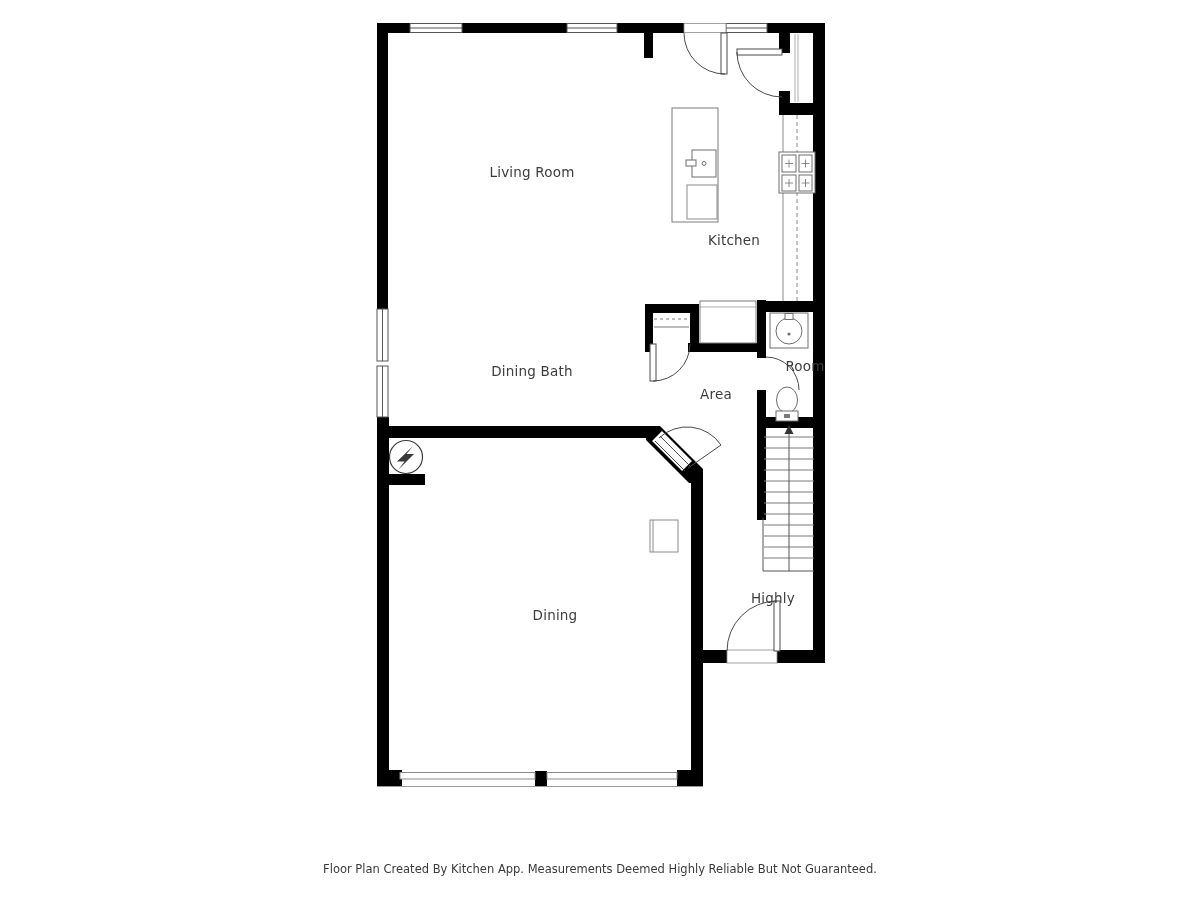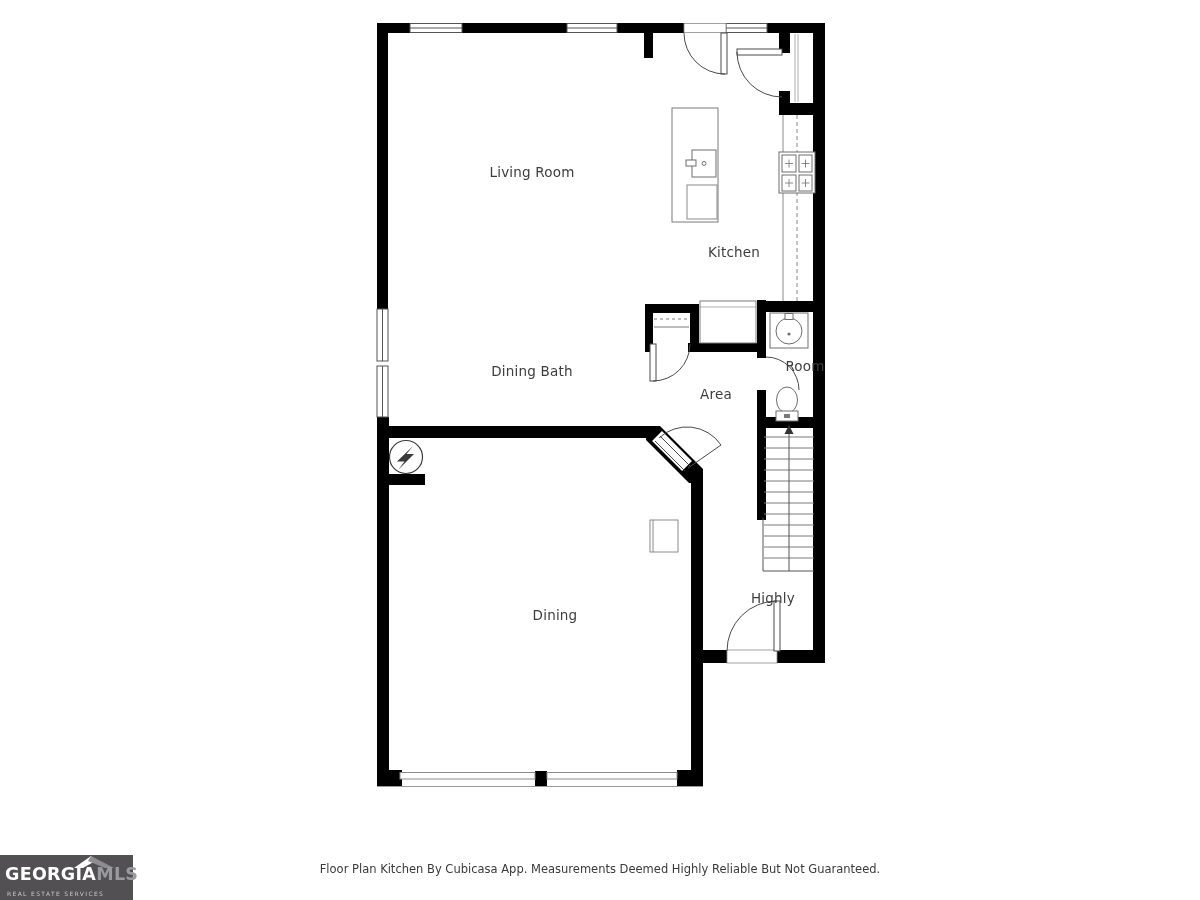--- a/index.html
+++ b/index.html
@@ -199,33 +199,23 @@
       </g>
       <g stroke="#8a8a8a" stroke-width="1">
         <rect x="400" y="772.5" width="135" height="6.5"></rect>
         <rect x="547" y="772.5" width="130" height="6.5"></rect>
         <line x1="377" y1="786.5" x2="703" y2="786.5" stroke="#9a9a9a"></line>
       </g>
     </g>
   </svg>
 
   <div class="room-label" style="left:516px;top:172px">Living Room</div>
-  <div class="room-label" style="left:718px;top:252px">Kitchen</div>
+  <div class="room-label" style="left:718px;top:240px">Kitchen</div>
   <div class="room-label" style="left:516px;top:371px">Dining Bath</div>
   <div class="room-label" style="left:700px;top:394px">Area</div>
   <div class="room-label" style="left:789px;top:366px">Room</div>
   <div class="room-label" style="left:539px;top:615px">Dining</div>
   <div class="room-label" style="left:757px;top:598px">Highly</div>
 
-  <div class="disclaimer">Floor Plan Kitchen By Cubicasa App. Measurements Deemed Highly Reliable But Not Guaranteed.</div>
-
-  <div class="logo">
-    <svg class="logo-roof" width="54" height="13" viewBox="0 0 54 13">
-      <polygon points="2,12 19,0 24,4.5 11,12" fill="#ffffff"></polygon>
-      <polygon points="19,0 42,12 33,12 16,5" fill="#8e8d92"></polygon>
-    </svg>
-    <div class="logo-line">
-      <span class="logo-primary">GEORGIA</span><span class="logo-secondary">MLS</span>
-    </div>
-    <div class="logo-tagline">REAL ESTATE SERVICES</div>
-  </div>
+  <div class="disclaimer">Floor Plan Created By Kitchen App. Measurements Deemed Highly Reliable But Not Guaranteed.</div>
+
 
 </div>
 
 </body></html>

